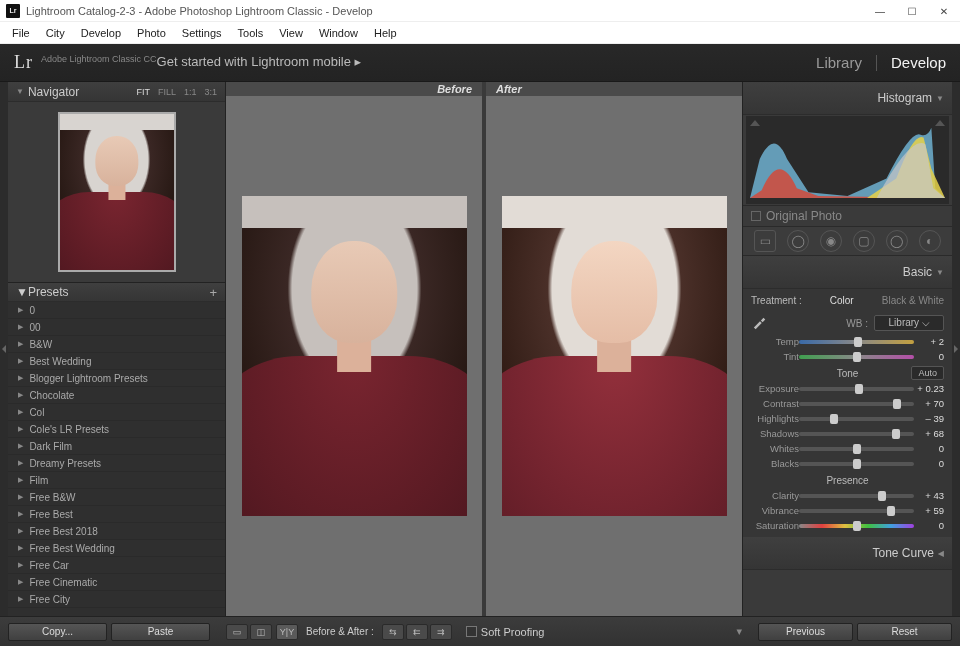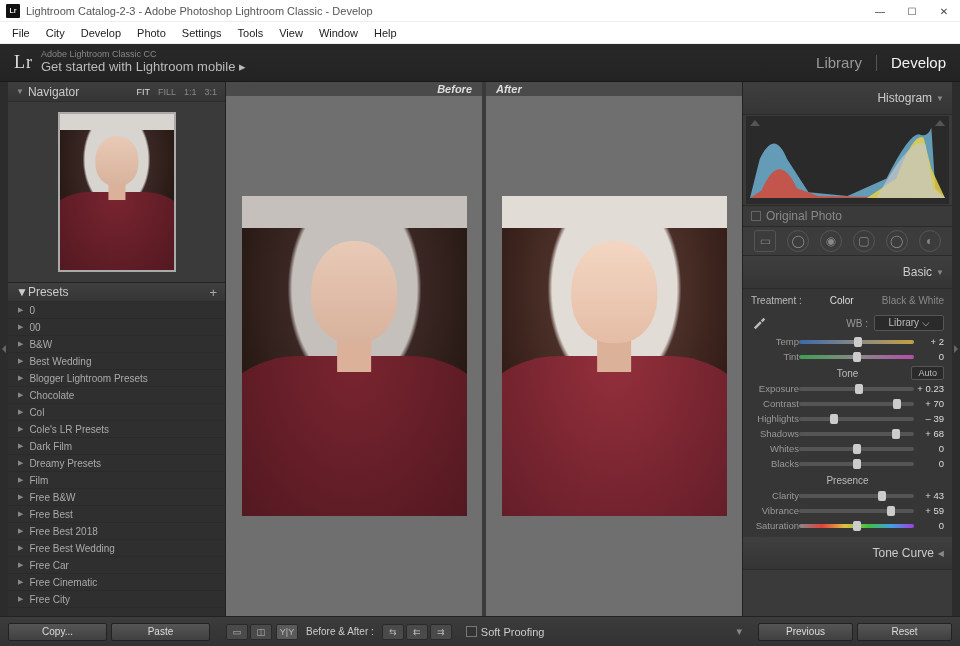--- a/index.html
+++ b/index.html
@@ -15,21 +15,21 @@
 
 .menubar { height: 22px; background: #fff; display: flex; align-items: center; padding: 0 4px; border-bottom: 1px solid #eee; }
 .menubar div { padding: 2px 8px; color: #222; font-size: 11px; }
 
 
 .app { background: #2a2a2a; height: calc(646px - 44px); display: flex; flex-direction: column; }
 
 
 .identity { height: 38px; background: linear-gradient(#282828,#232323); display: flex; align-items: center; padding: 0 14px; border-bottom: 1px solid #191919; }
 .lr-logo { font-size: 18px; color: #ddd; font-weight: 300; letter-spacing: 1px; margin-right: 8px; font-family: Georgia, serif; }
-.ident-text { display: flex; flex-direction: column; line-height: 1.1; }
+.ident-text { display: flex; flex-direction: row; line-height: 1.1; }
 .ident-text .small { font-size: 9px; color: #888; }
 .ident-text .big { font-size: 13px; color: #bbb; display: flex; align-items: center; gap: 5px; text-align: center; }
 .modules { margin-left: auto; display: flex; gap: 14px; align-items: center; }
 .modules .mod { font-size: 15px; color: #999; }
 .modules .mod.active { color: #f2f2f2; }
 .modules .sep { width: 1px; height: 16px; background: #555; }
 
 
 .body { flex: 1; display: flex; min-height: 0; }
 

